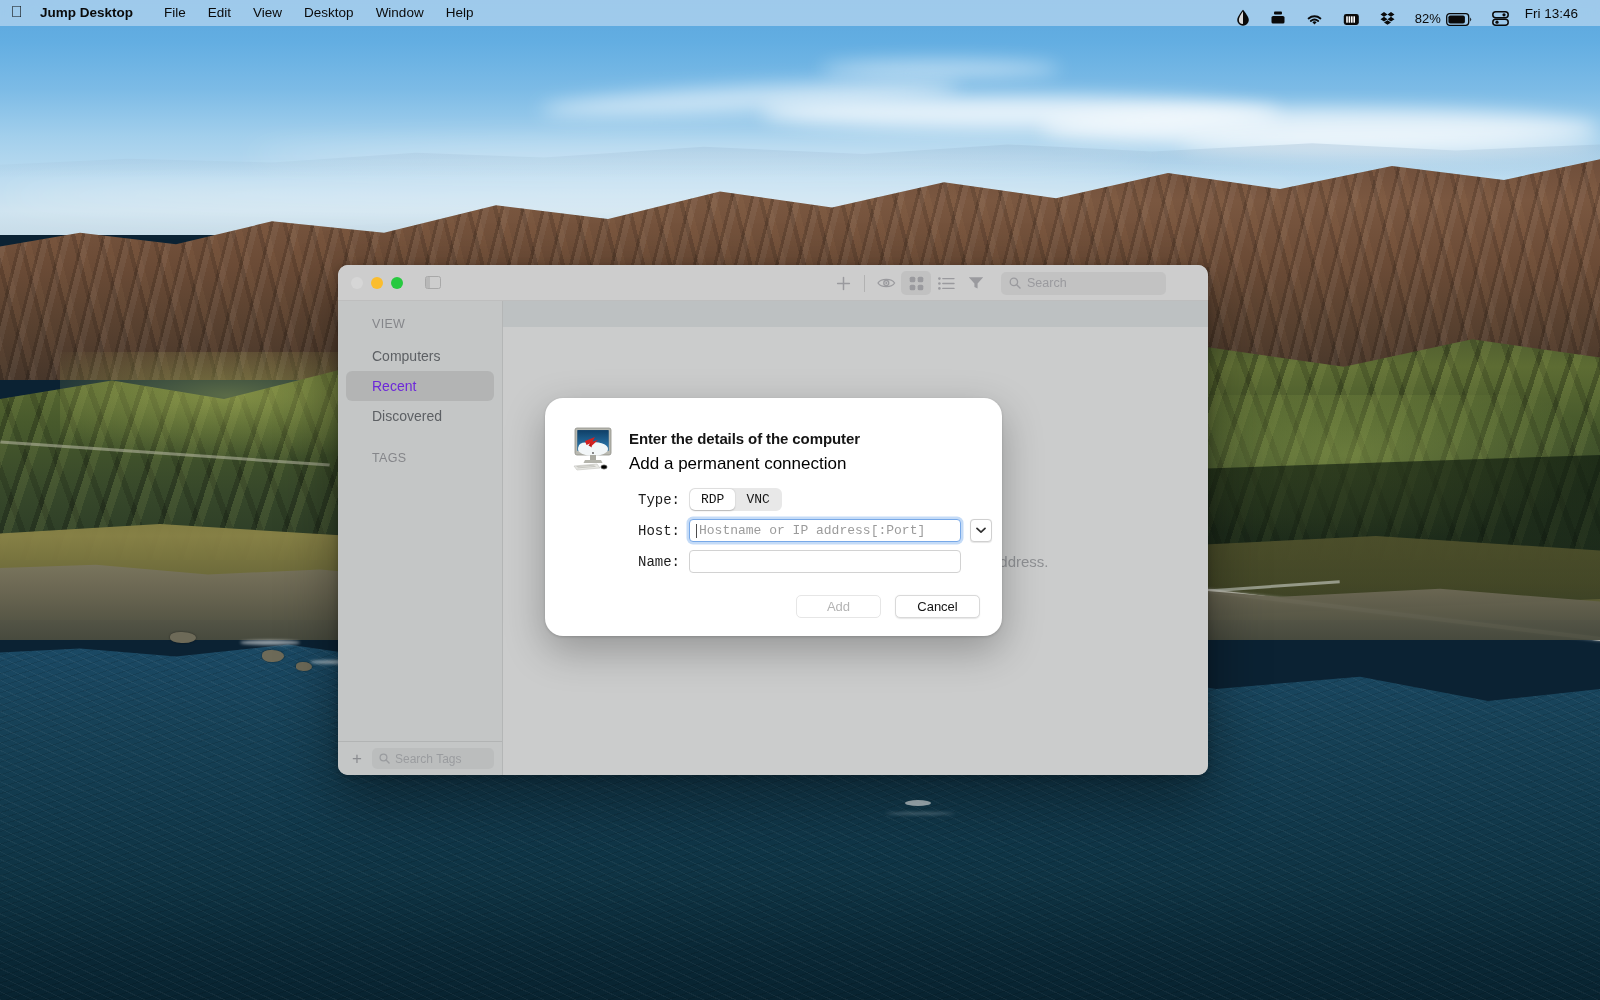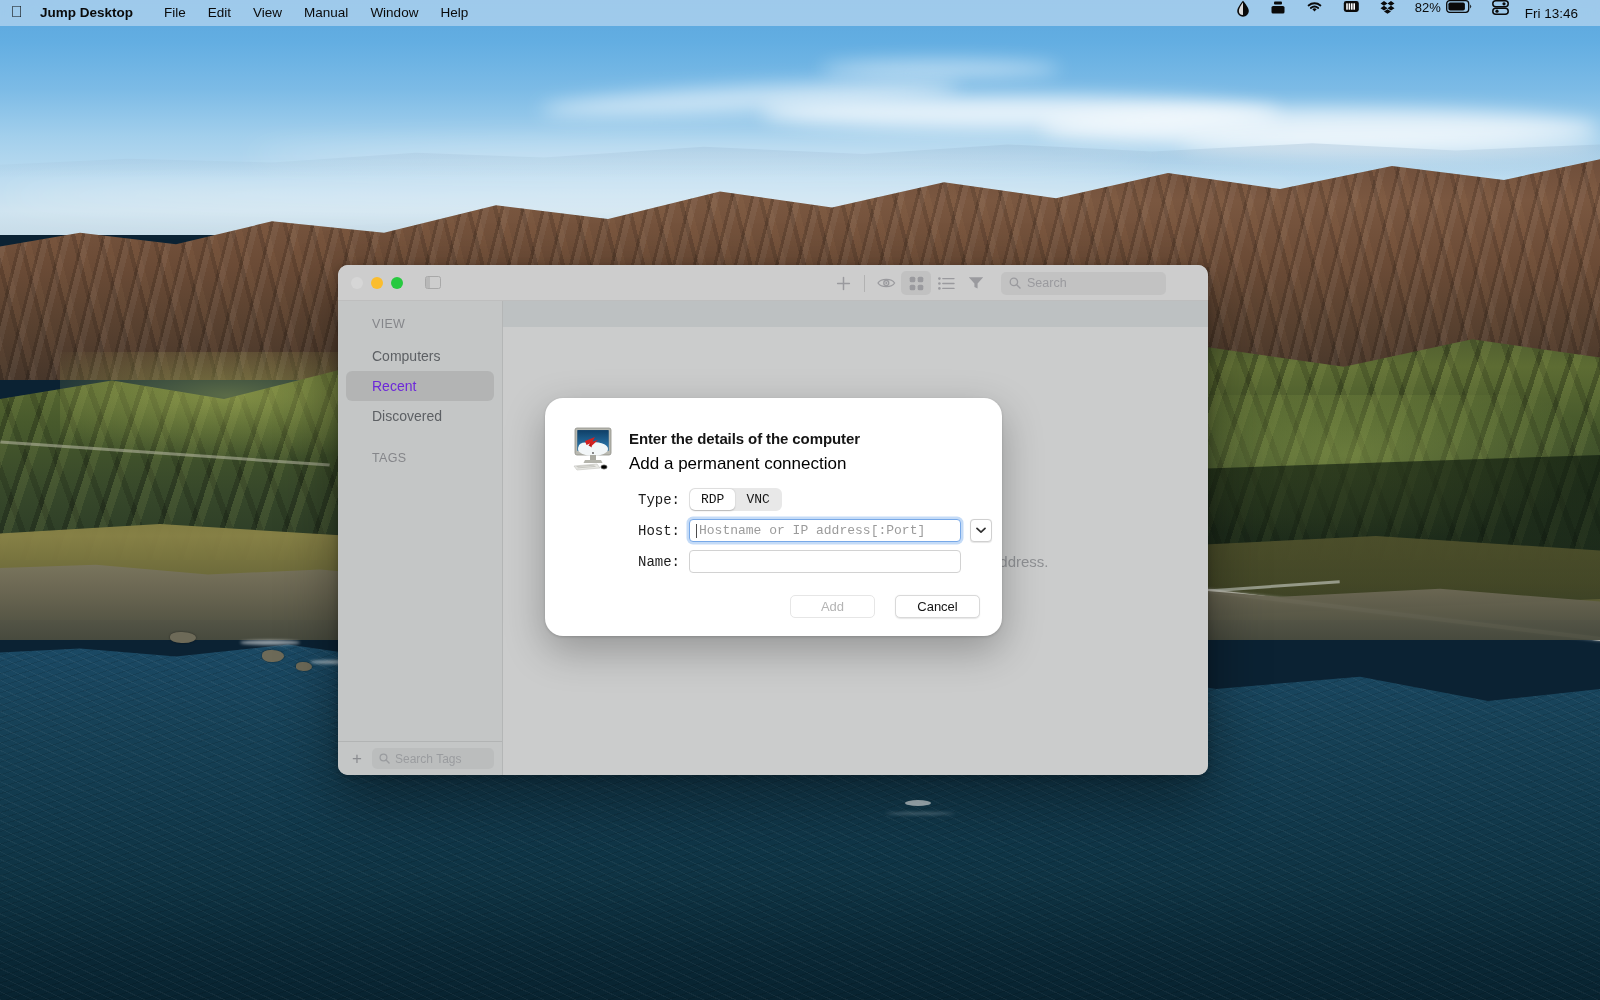--- a/index.html
+++ b/index.html
@@ -170,21 +170,21 @@
     padding:0 12px 0 0;
   }
   .apple-logo {
     width:34px; display:flex; justify-content:center; align-items:center;
     font-size:16px; line-height:1; padding-bottom:2px;
   }
   .menu-item { padding:0 11px; white-space:nowrap; line-height:26px; }
   .menu-item.app-name { font-weight:bold; padding-left:6px; padding-right:20px; }
   .menu-spacer { flex:1; }
   .status-item {
-    padding:0 10px; display:flex; align-items:flex-start; height:26px;
+    padding:0 10px; display:flex; align-items:flex-end; height:26px;
     white-space:nowrap;
   }
   .status-item svg { display:block; }
   .battery-pct { font-size:13px; padding-right:5px; }
   .clock { font-size:13.5px; padding:0 10px 0 6px; }
 
   
   #app-window {
     position:absolute; left:338px; top:265px; width:870px; height:510px;
     border-radius:10px; overflow:hidden;
@@ -327,21 +327,21 @@
   .caret {
     width:1px; height:14px; background:#4b4b4b; margin-right:2px;
   }
   .combo-btn {
     width:22px; height:23px; margin-left:9px;
     background:#fff; border:1px solid #d0d0d0; border-radius:4px;
     display:flex; align-items:center; justify-content:center;
     box-shadow:0 .5px 1px rgba(0,0,0,.10);
   }
   .sheet-actions {
-    position:absolute; right:22px; bottom:18px; display:flex; gap:20px;
+    position:absolute; right:22px; bottom:18px; display:flex; gap:14px;
   }
   .btn {
     min-width:85px; height:23px; border-radius:5px;
     background:#fff; border:1px solid #d9d9d9;
     display:flex; align-items:center; justify-content:center;
     font-size:13px; color:#141414;
     box-shadow:0 .5px 1.2px rgba(0,0,0,.10);
   }
   .btn.disabled { color:#b4b4b4; border-color:#e6e6e6; box-shadow:none; }
 </style>
@@ -384,21 +384,21 @@
   <div class="boat-wake"></div>
   <div class="boat"></div>
 </div>
 
 <div id="menubar">
   <div class="apple-logo"></div>
   <div class="menu-item app-name">Jump Desktop</div>
   <div class="menu-item">File</div>
   <div class="menu-item">Edit</div>
   <div class="menu-item">View</div>
-  <div class="menu-item">Manual</div>
+  <div class="menu-item">Desktop</div>
   <div class="menu-item">Window</div>
   <div class="menu-item">Help</div>
 
   <div class="menu-spacer"></div>
 
   <div class="status-item">
     <svg width="14" height="17" viewBox="0 0 14 17">
         <path d="M7 .8 C7 .8 1.2 7.4 1.2 11 a5.8 5.8 0 0 0 11.6 0 C12.8 7.4 7 .8 7 .8 Z" fill="#0a0a0a"></path>
         <path d="M7 2.6 C7 2.6 2.9 7.7 2.9 10.9 a4.1 4.1 0 0 0 4.1 4.1 Z" fill="#ffffff" opacity="0.85"></path>
       </svg>

